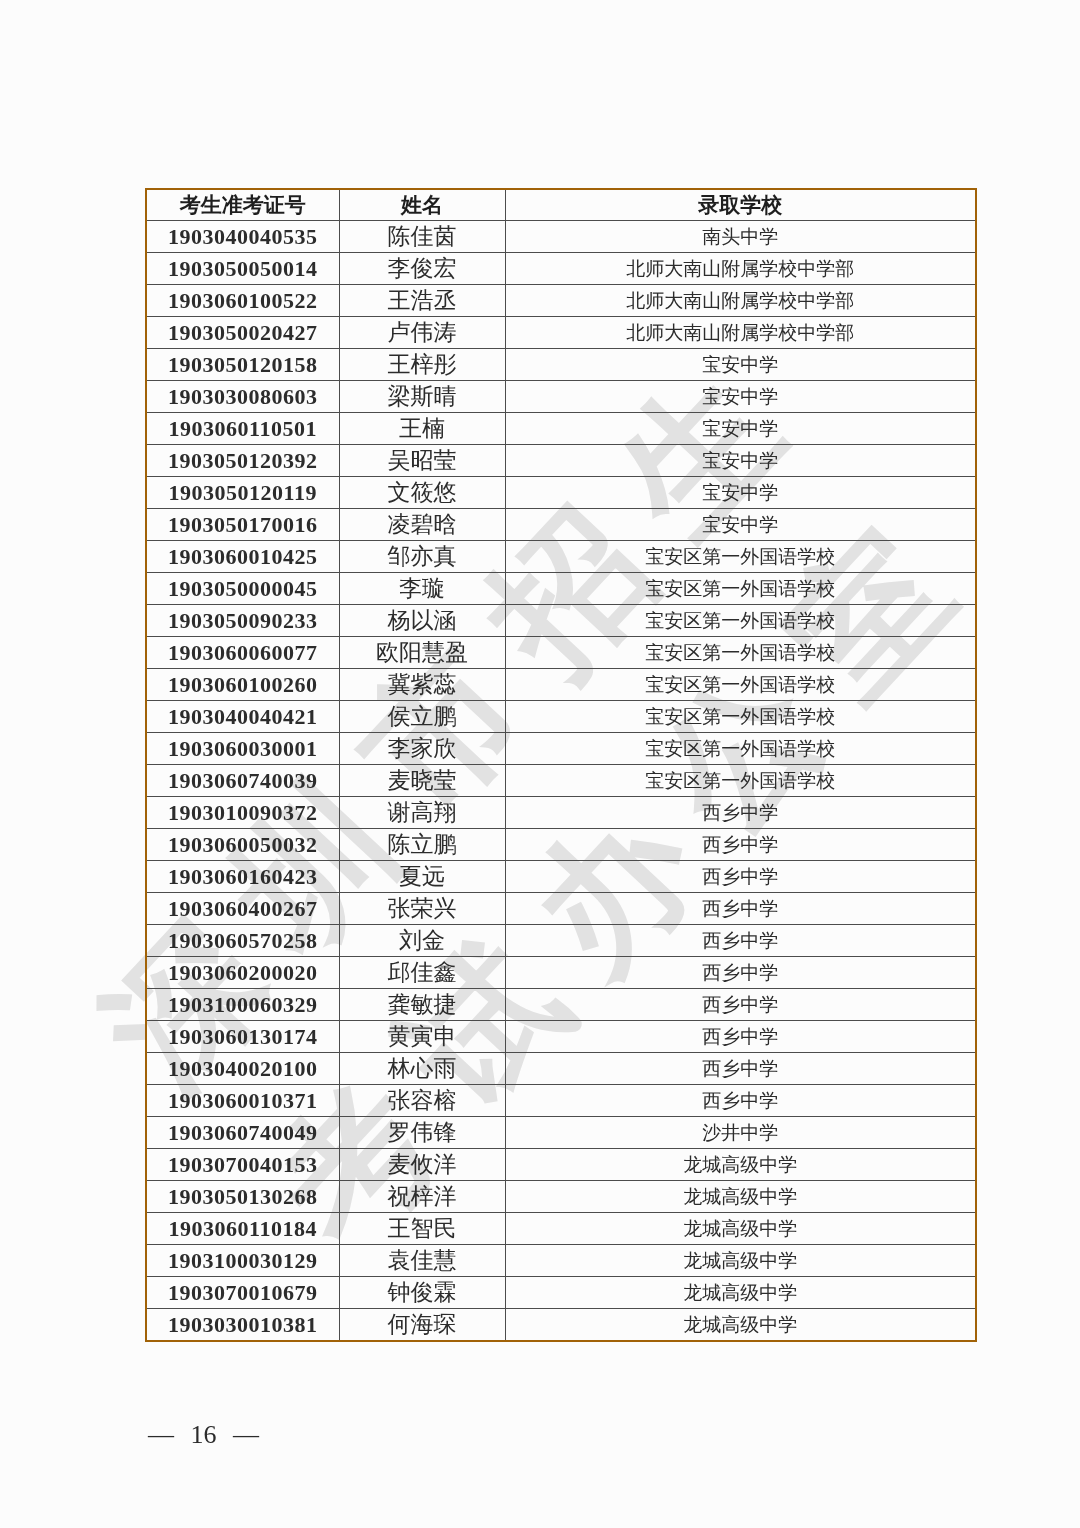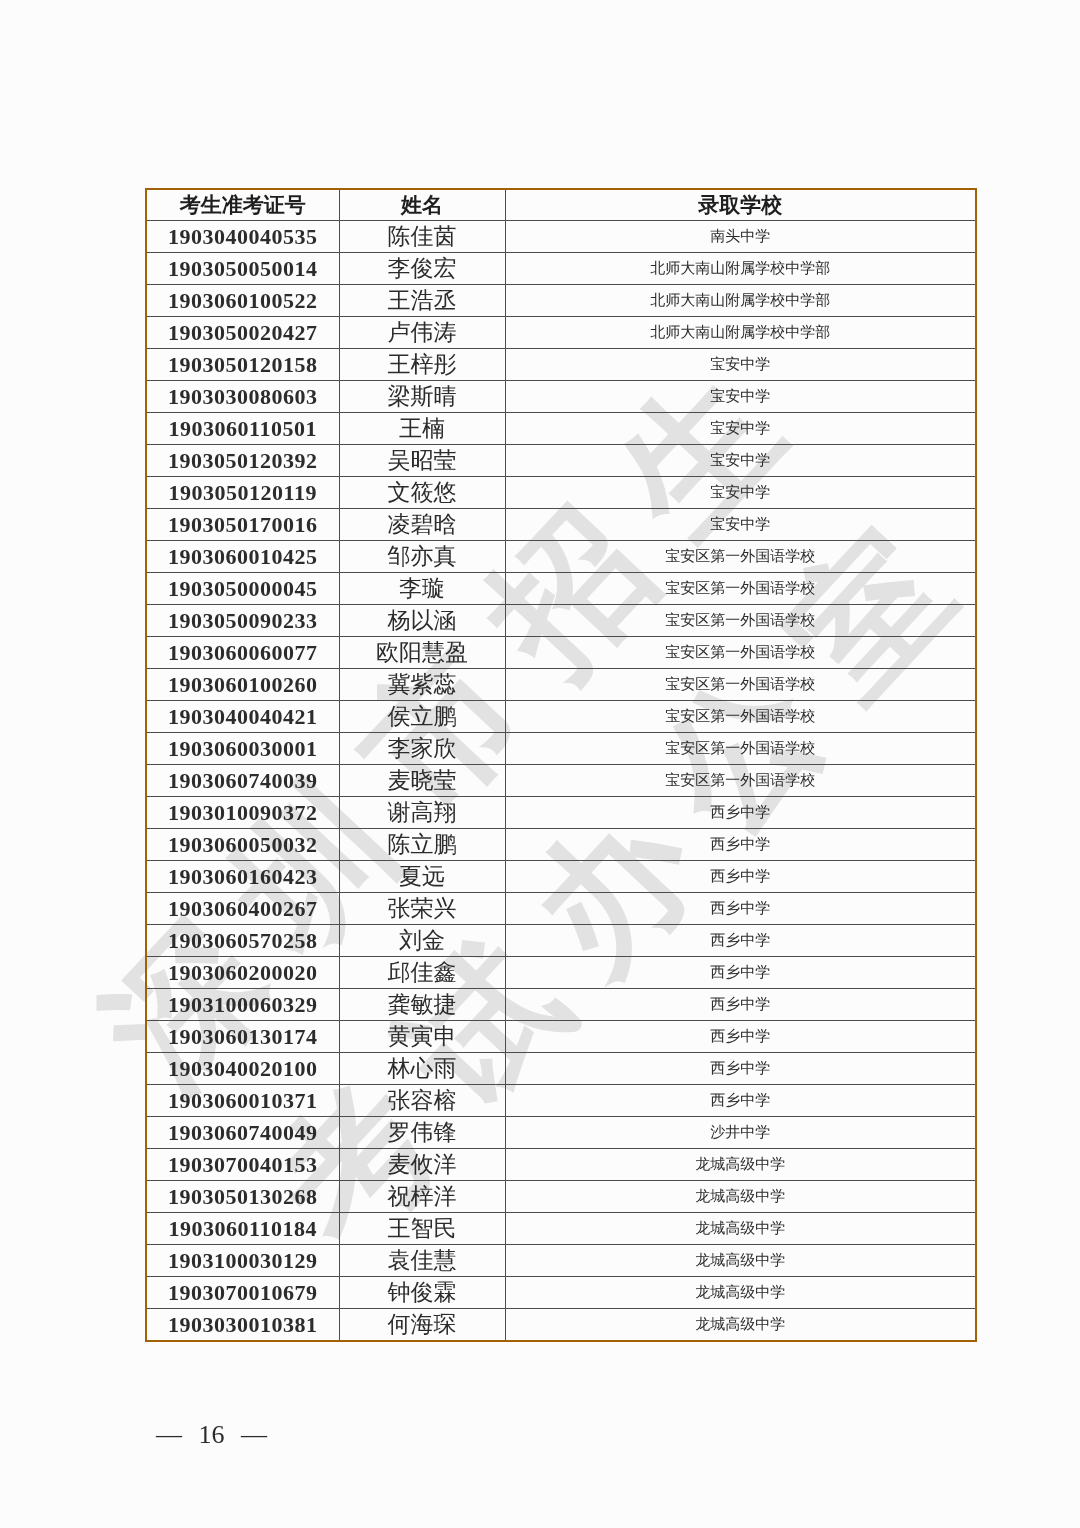--- a/index.html
+++ b/index.html
@@ -58,24 +58,24 @@
     font-weight: bold;
     font-size: 21px;
     color: #1e1e1e;
   }
   .roster td {
     height: 28px;
     color: #2c2c2c;
   }
   .roster td:nth-child(1) { font-size: 22px; letter-spacing: 0.5px; font-weight: bold; }
   .roster td:nth-child(2) { font-size: 23px; }
-  .roster td:nth-child(3) { font-size: 15px; }
+  .roster td:nth-child(3) { font-size: 19px; }
   .page-number {
     position: absolute;
-    left: 156px;
+    left: 148px;
     top: 1420px;
     font-size: 26px;
     color: #2b2b2b;
     word-spacing: 10px;
   }
 </style>
 </head>
 <body>
 
 <div class="page">

